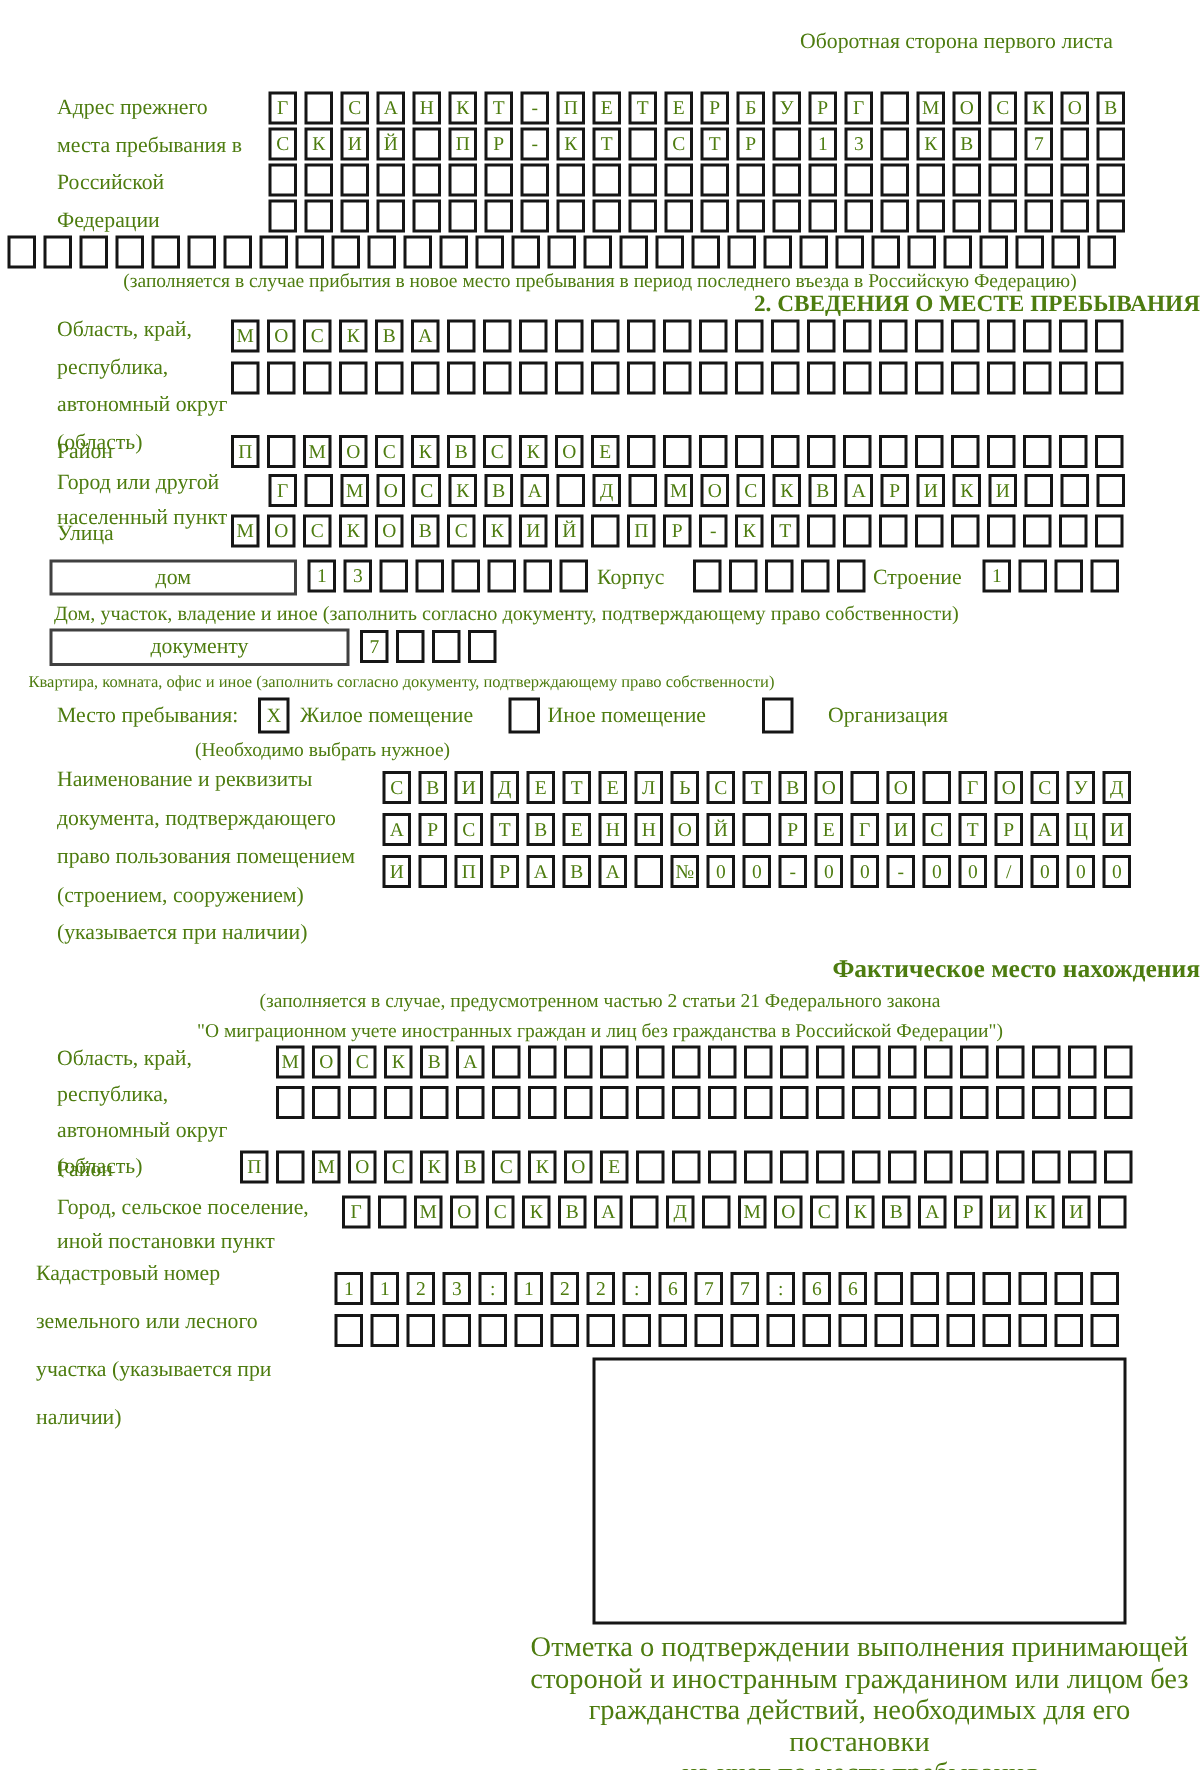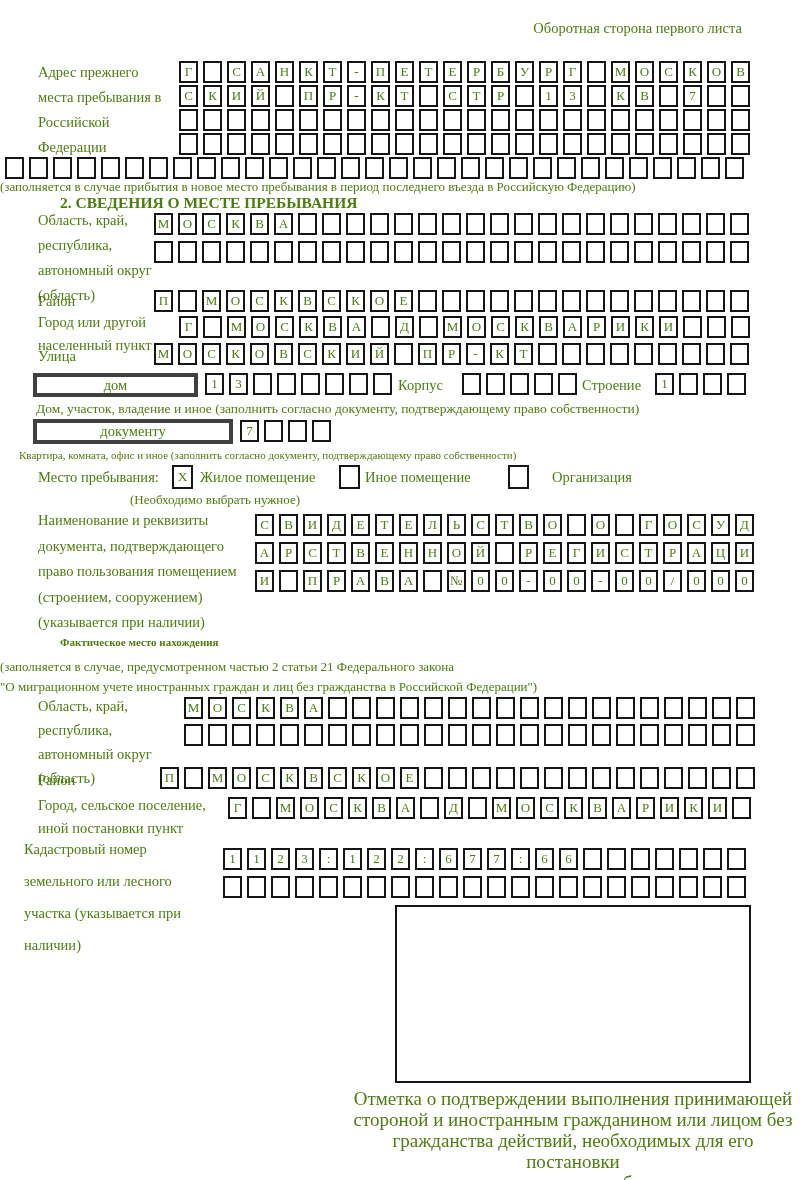--- a/index.html
+++ b/index.html
@@ -1,26 +1,26 @@
 <!DOCTYPE html>
 <html><head>
 <meta charset="utf-8">
 <style>
   html,body{margin:0;padding:0;background:#fff;}
   .page{position:relative;width:800px;height:1180px;background:#fff;
         font-family:"Liberation Serif","DejaVu Serif",serif;color:#4d7c0f;overflow:hidden;}
   .title{position:absolute;top:20px;right:58px;font-size:14.5px;}
   .label{position:absolute;font-size:14.5px;line-height:25px;}
-  .heading{position:absolute;left:16px;right:0;text-align:left;font-weight:bold;font-size:15.5px;padding-left:44px;}
+  .heading{position:absolute;left:16px;right:0;text-align:right;font-weight:bold;font-size:15.5px;padding-left:44px;}
   .caption{position:absolute;font-size:13px;}
-  .center-full{left:0;right:0;}
+  .center-full{left:0;right:0;text-align:center;}
   .cells{position:absolute;display:flex;gap:5px;}
   .cell{flex:0 0 auto;width:19px;height:22px;border:2px solid #151515;box-sizing:border-box;
         display:flex;align-items:center;justify-content:center;font-size:13px;background:#fff;}
-  .wide-box{position:absolute;border:4px solid #404040;box-sizing:border-box;height:24px;
+  .wide-box{position:absolute;border:2px solid #404040;box-sizing:border-box;height:24px;
         display:flex;align-items:center;justify-content:center;font-size:14.5px;background:#fff;}
   .checkbox{position:absolute;width:21px;height:24px;border:2px solid #151515;box-sizing:border-box;
         display:flex;align-items:center;justify-content:center;font-size:13.5px;}
   .opt-label{position:absolute;font-size:14.5px;}
   .stamp-box{position:absolute;border:2px solid #151515;box-sizing:border-box;background:#fff;}
   .stamp-caption{position:absolute;text-align:center;font-size:19px;line-height:21px;}
 </style>
 </head>
 <body>
 
@@ -422,21 +422,21 @@
       <span class="cell">0</span>
       <span class="cell">-</span>
       <span class="cell">0</span>
       <span class="cell">0</span>
       <span class="cell">/</span>
       <span class="cell">0</span>
       <span class="cell">0</span>
       <span class="cell">0</span>
     </div>
 
-  <div class="heading" style="top:636px;font-size:11px">Фактическое место нахождения</div>
+  <div class="heading" style="top:636px;font-size:17px">Фактическое место нахождения</div>
   <div class="caption center-full" style="top:659px">(заполняется в случае, предусмотренном частью 2 статьи 21 Федерального закона</div>
   <div class="caption center-full" style="top:679px">"О миграционном учете иностранных граждан и лиц без гражданства в Российской Федерации")</div>
 
   <div class="label" style="left:38px;top:694px;width:142px;line-height:24px">Область, край, республика, автономный округ (область)</div>
   <div class="cells" style="left:184px;top:697px">
       <span class="cell">М</span>
       <span class="cell">О</span>
       <span class="cell">С</span>
       <span class="cell">К</span>
       <span class="cell">В</span>

